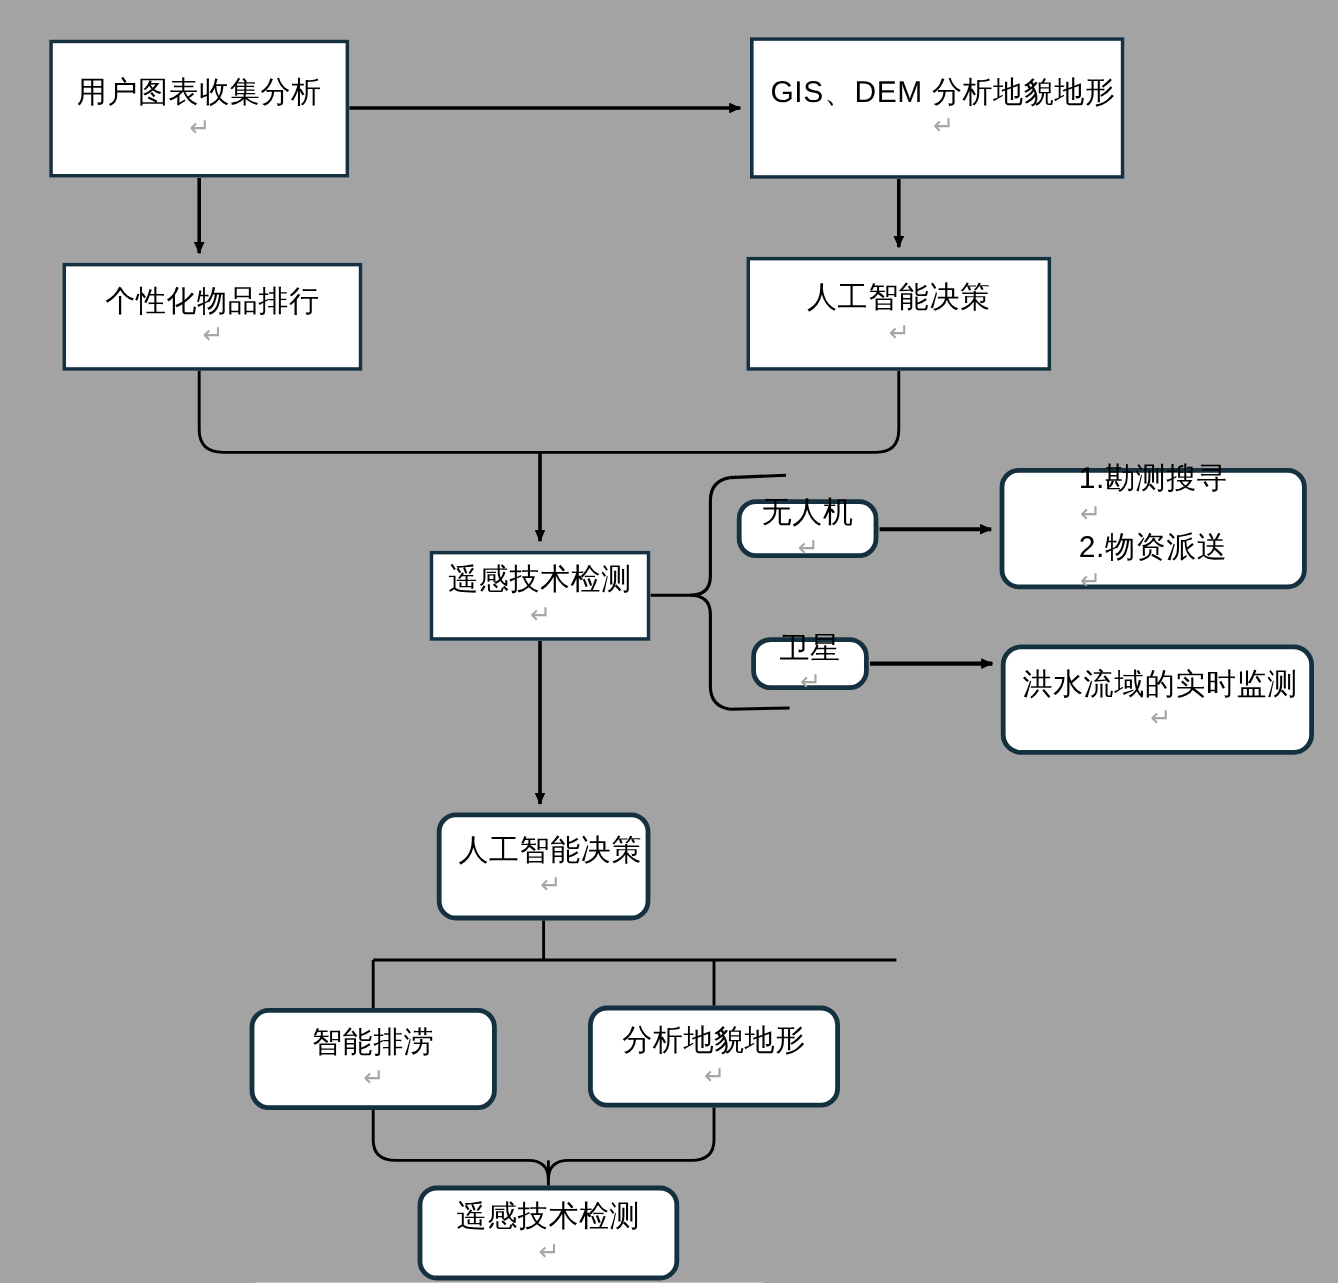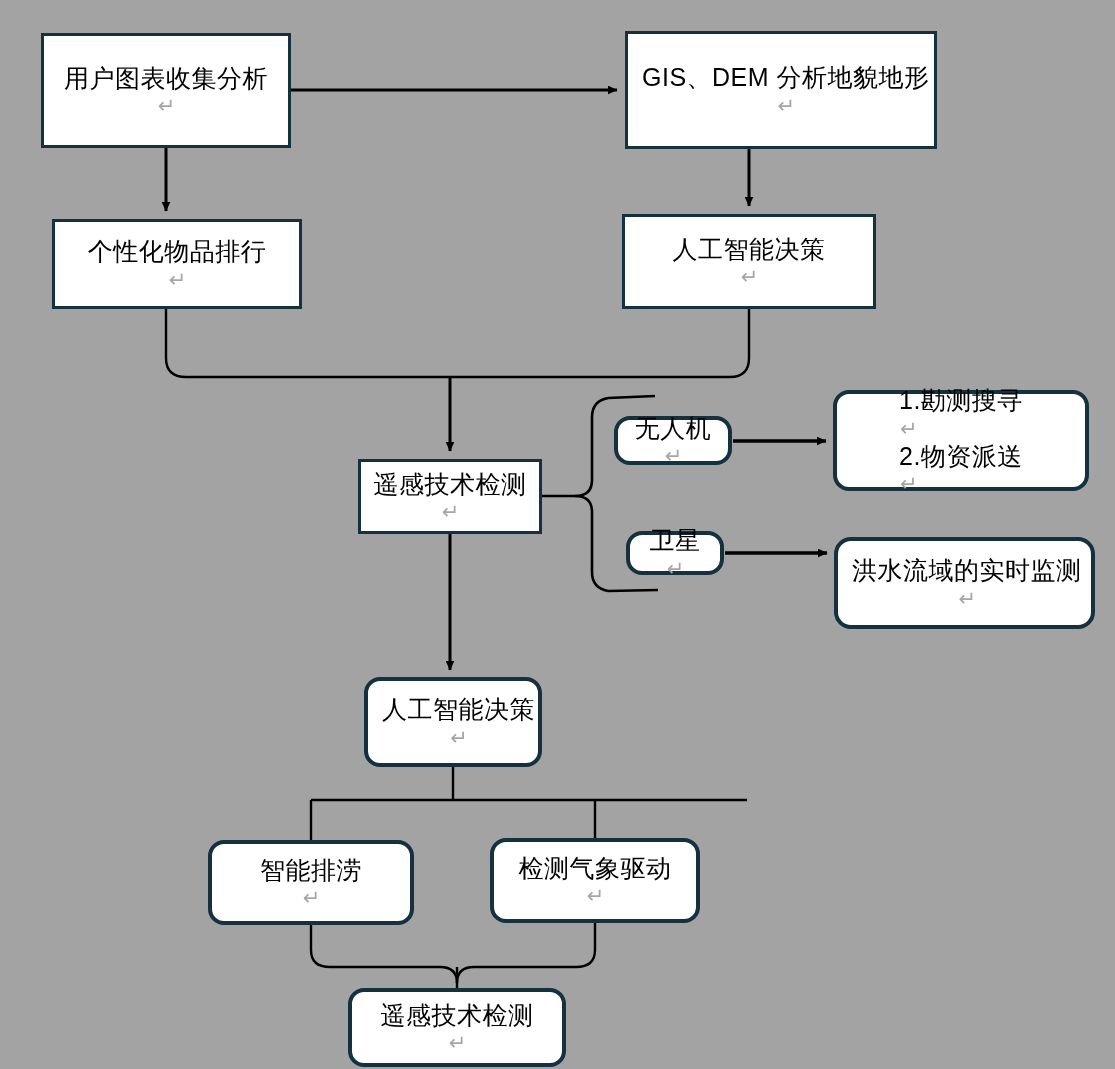--- a/index.html
+++ b/index.html
@@ -202,21 +202,21 @@
   </div>
 
   <div class="node rounded centered" id="n-drain">
     <div class="inner">
       <span class="label">智能排涝</span><span class="pilcrow">↵</span>
     </div>
   </div>
 
   <div class="node rounded centered" id="n-weather">
     <div class="inner">
-      <span class="label">检测气象驱动</span><span class="pilcrow">↵</span>
+      <span class="label">分析地貌地形</span><span class="pilcrow">↵</span>
     </div>
   </div>
 
   <div class="node rounded centered" id="n-alert">
     <div class="inner">
       <span class="label">遥感技术检测</span><span class="pilcrow">↵</span>
     </div>
   </div>
 
 </div>

